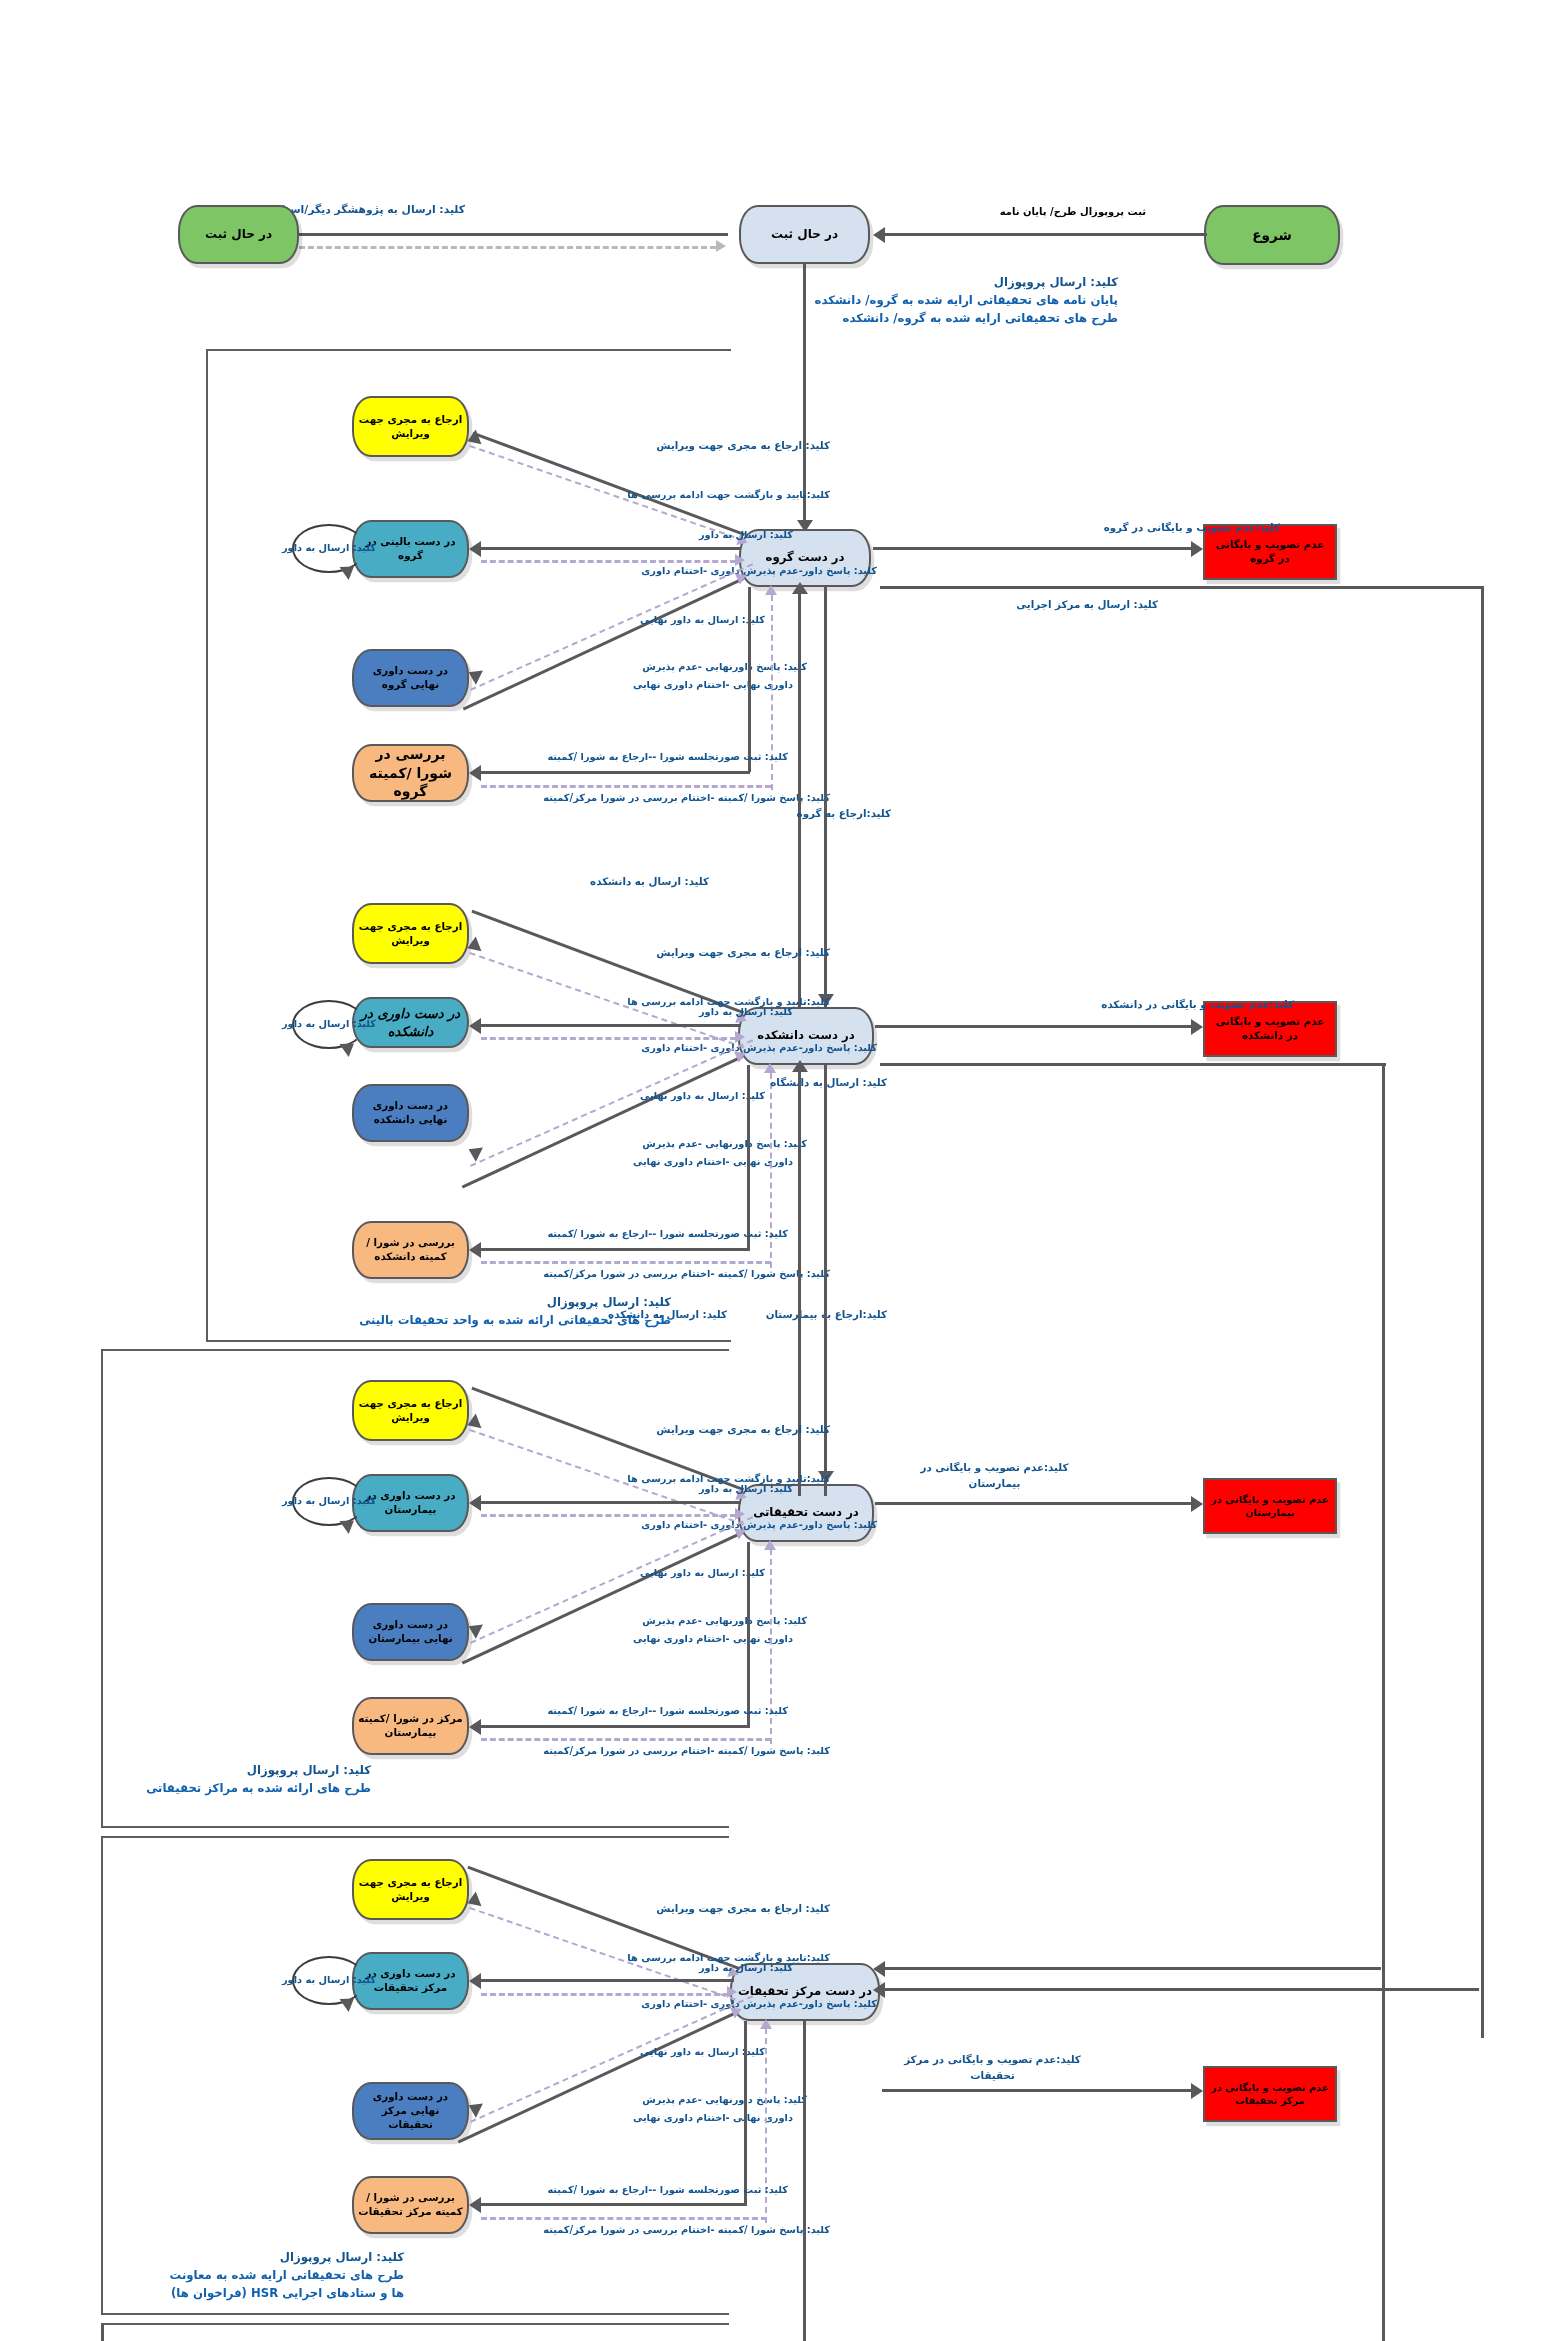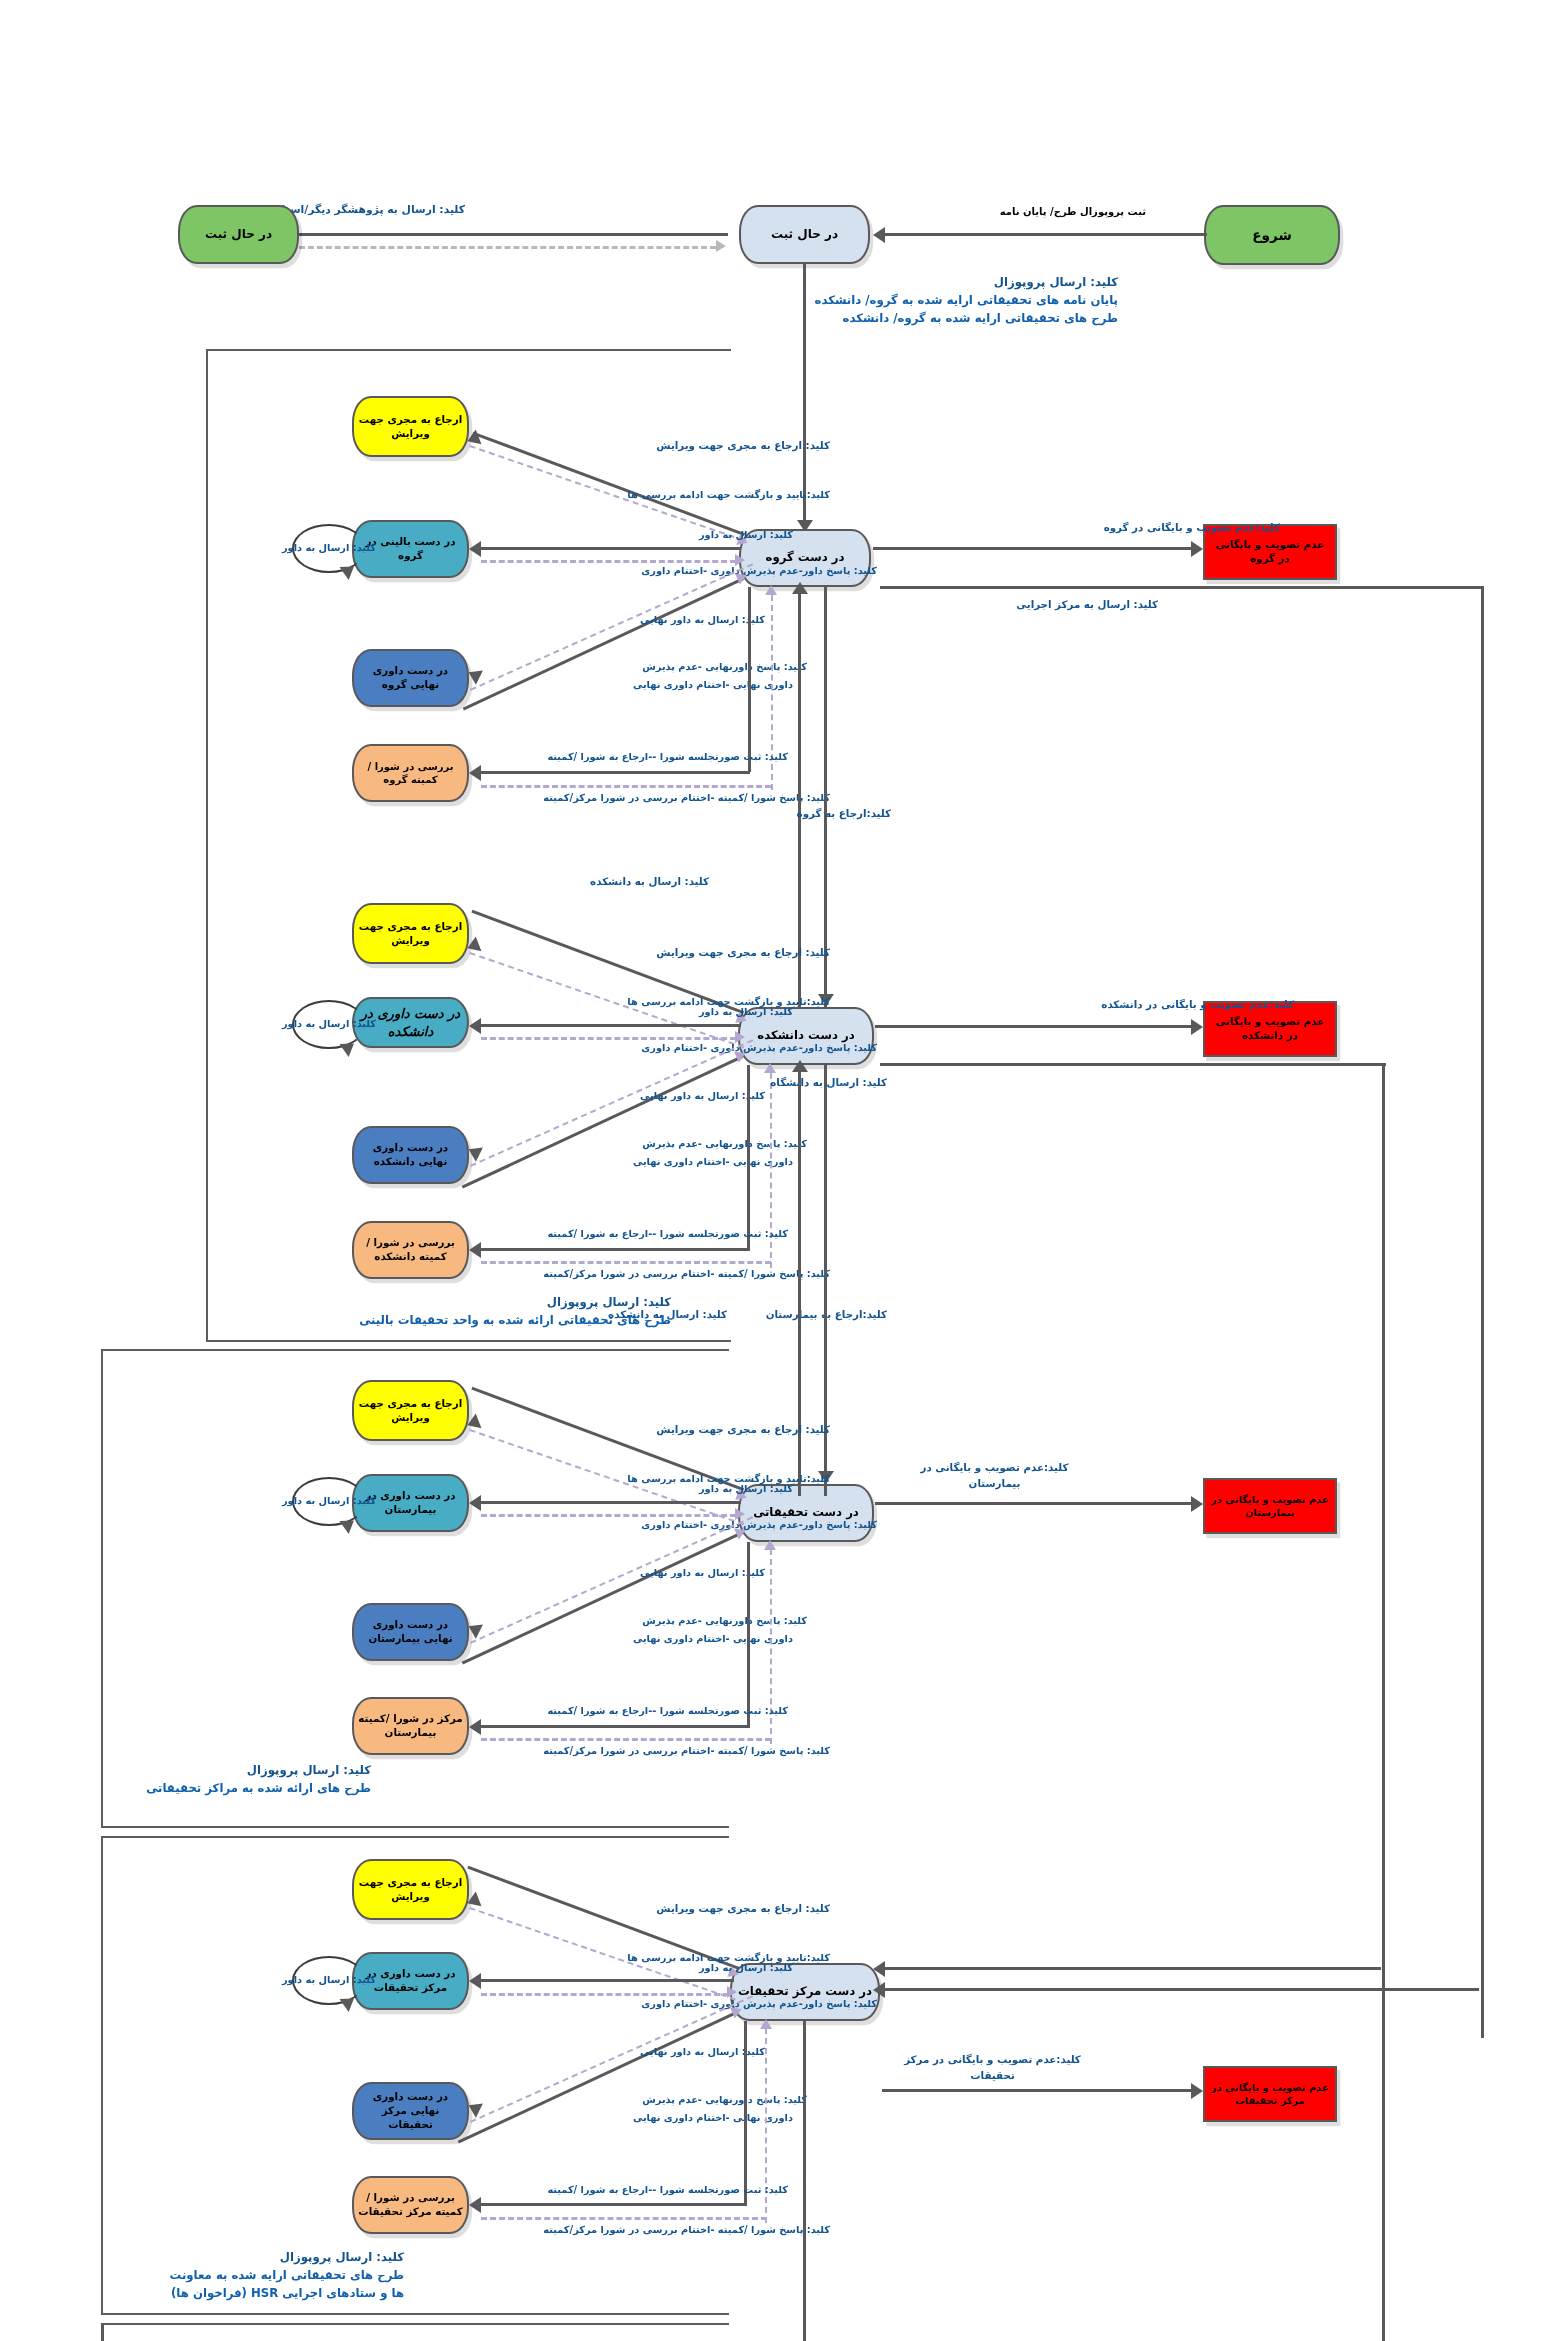--- a/index.html
+++ b/index.html
@@ -126,21 +126,21 @@
     <span>در دست داوری نهایی گروه</span>
   </div>
   <div class="diag" style="left:745px;top:580px;width:309px;transform:rotate(155deg);"></div>
   <div class="arw left" style="left:469px;top:667px;transform:rotate(26deg);"></div>
   <div class="diagp" style="left:471px;top:689px;width:309px;transform:rotate(-24deg);"></div>
   <div class="arw pright" style="left:738px;top:571px;transform:rotate(-24deg);"></div>
   <div class="lbl" style="right:796px;top:613px;font-size:9.8px;">کلید: ارسال به داور نهایی</div>
   <div class="lbl" style="right:754px;top:660px;font-size:9.8px;">کلید: پاسخ داورنهایی -عدم پذیرش</div>
   <div class="lbl" style="right:768px;top:678px;font-size:9.8px;">داوری نهایی -اختتام داوری نهایی</div>
 
-  <div class="node n-orange" style="left:353px;top:744px;width:117px;height:58px;font-size:10px;">
+  <div class="node n-orange" style="left:353px;top:744px;width:117px;height:58px;font-size:14px;">
     <span>بررسی در شورا /کمیته گروه</span>
   </div>
   <div class="ln v" style="left:749px;top:587px;height:185px;"></div>
   <div class="ln h" style="left:482px;top:771px;width:269px;"></div>
   <div class="arw left" style="left:470px;top:765px;"></div>
   <div class="dash h" style="left:482px;top:785px;width:290px;border-top-color:#b4a7d0;"></div>
   <div class="dash v purple" style="left:772px;top:595px;height:192px;"></div>
   <div class="arw pup" style="left:766px;top:585px;"></div>
   <div class="lbl" style="right:773px;top:750px;font-size:9.8px;">کلید: ثبت صورتجلسه شورا --ارجاع به شورا /کمیته</div>
   <div class="lbl" style="right:731px;top:791px;font-size:9.8px;">کلید: پاسخ شورا /کمیته -اختتام بررسی در شورا مرکز/کمیته</div>
@@ -184,21 +184,21 @@
   <div class="arw right" style="left:344px;top:1039px;transform:rotate(-35deg);"></div>
   <div class="lbl" style="right:1185px;top:1017px;font-size:9.8px;">کلید: ارسال به داور</div>
 
   <div class="ln h" style="left:482px;top:1024px;width:260px;"></div>
   <div class="arw left" style="left:470px;top:1018px;"></div>
   <div class="dash h" style="left:482px;top:1037px;width:255px;border-top-color:#b4a7d0;"></div>
   <div class="arw pright" style="left:736px;top:1031px;"></div>
   <div class="lbl" style="right:768px;top:1005px;font-size:9.8px;">کلید: ارسال به داور</div>
   <div class="lbl" style="right:684px;top:1041px;font-size:9.8px;">کلید: پاسخ داور-عدم پذیرش داوری -اختتام داوری</div>
 
-  <div class="node n-dblue" style="left:353px;top:1126px;width:117px;height:58px;font-size:10.3px;">
+  <div class="node n-dblue" style="left:353px;top:1084px;width:117px;height:58px;font-size:10.3px;">
     <span>در دست داوری نهایی دانشکده</span>
   </div>
   <div class="diag" style="left:744px;top:1058px;width:309px;transform:rotate(155deg);"></div>
   <div class="arw left" style="left:469px;top:1144px;transform:rotate(26deg);"></div>
   <div class="diagp" style="left:471px;top:1165px;width:309px;transform:rotate(-24deg);"></div>
   <div class="arw pright" style="left:737px;top:1049px;transform:rotate(-24deg);"></div>
   <div class="lbl" style="right:796px;top:1089px;font-size:9.8px;">کلید: ارسال به داور نهایی</div>
   <div class="lbl" style="right:754px;top:1137px;font-size:9.8px;">کلید: پاسخ داورنهایی -عدم پذیرش</div>
   <div class="lbl" style="right:768px;top:1155px;font-size:9.8px;">داوری نهایی -اختتام داوری نهایی</div>
 

